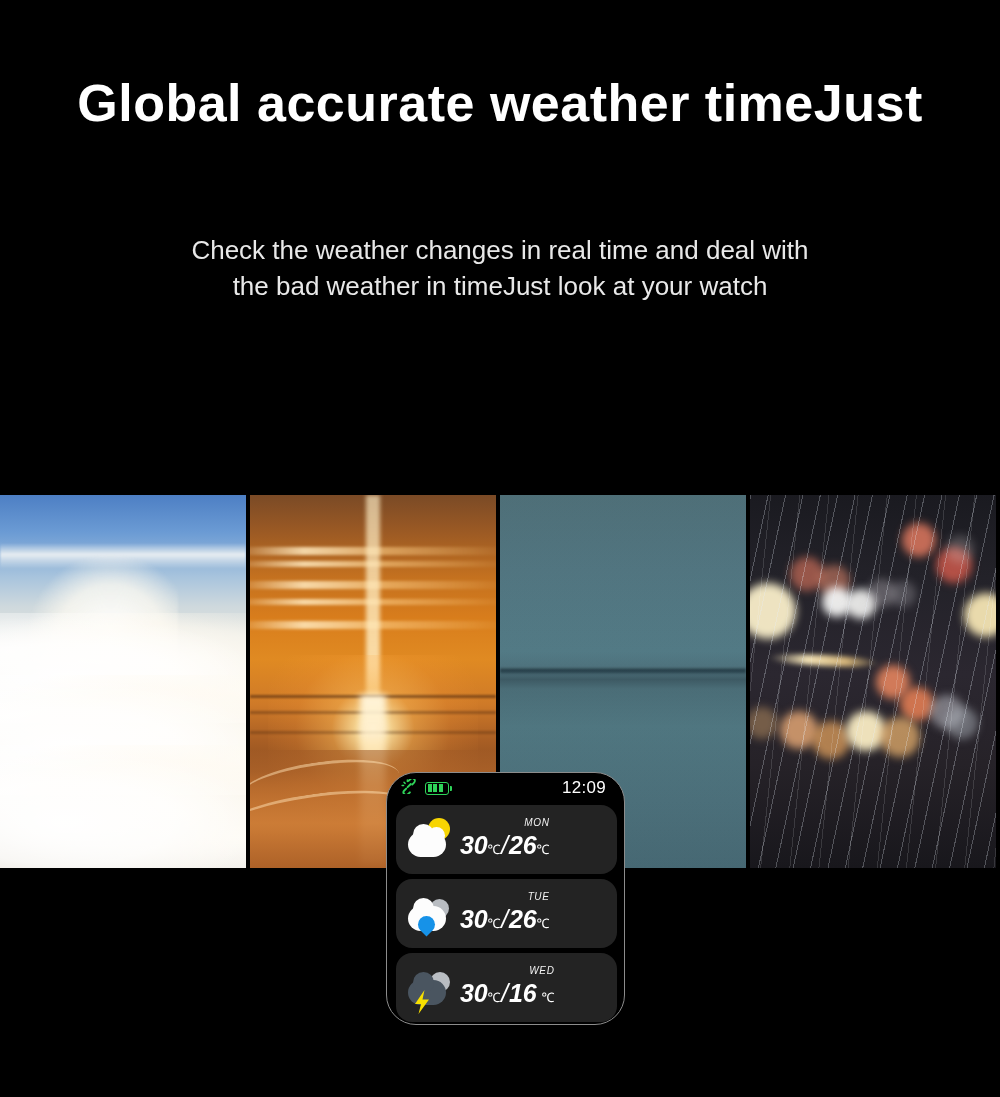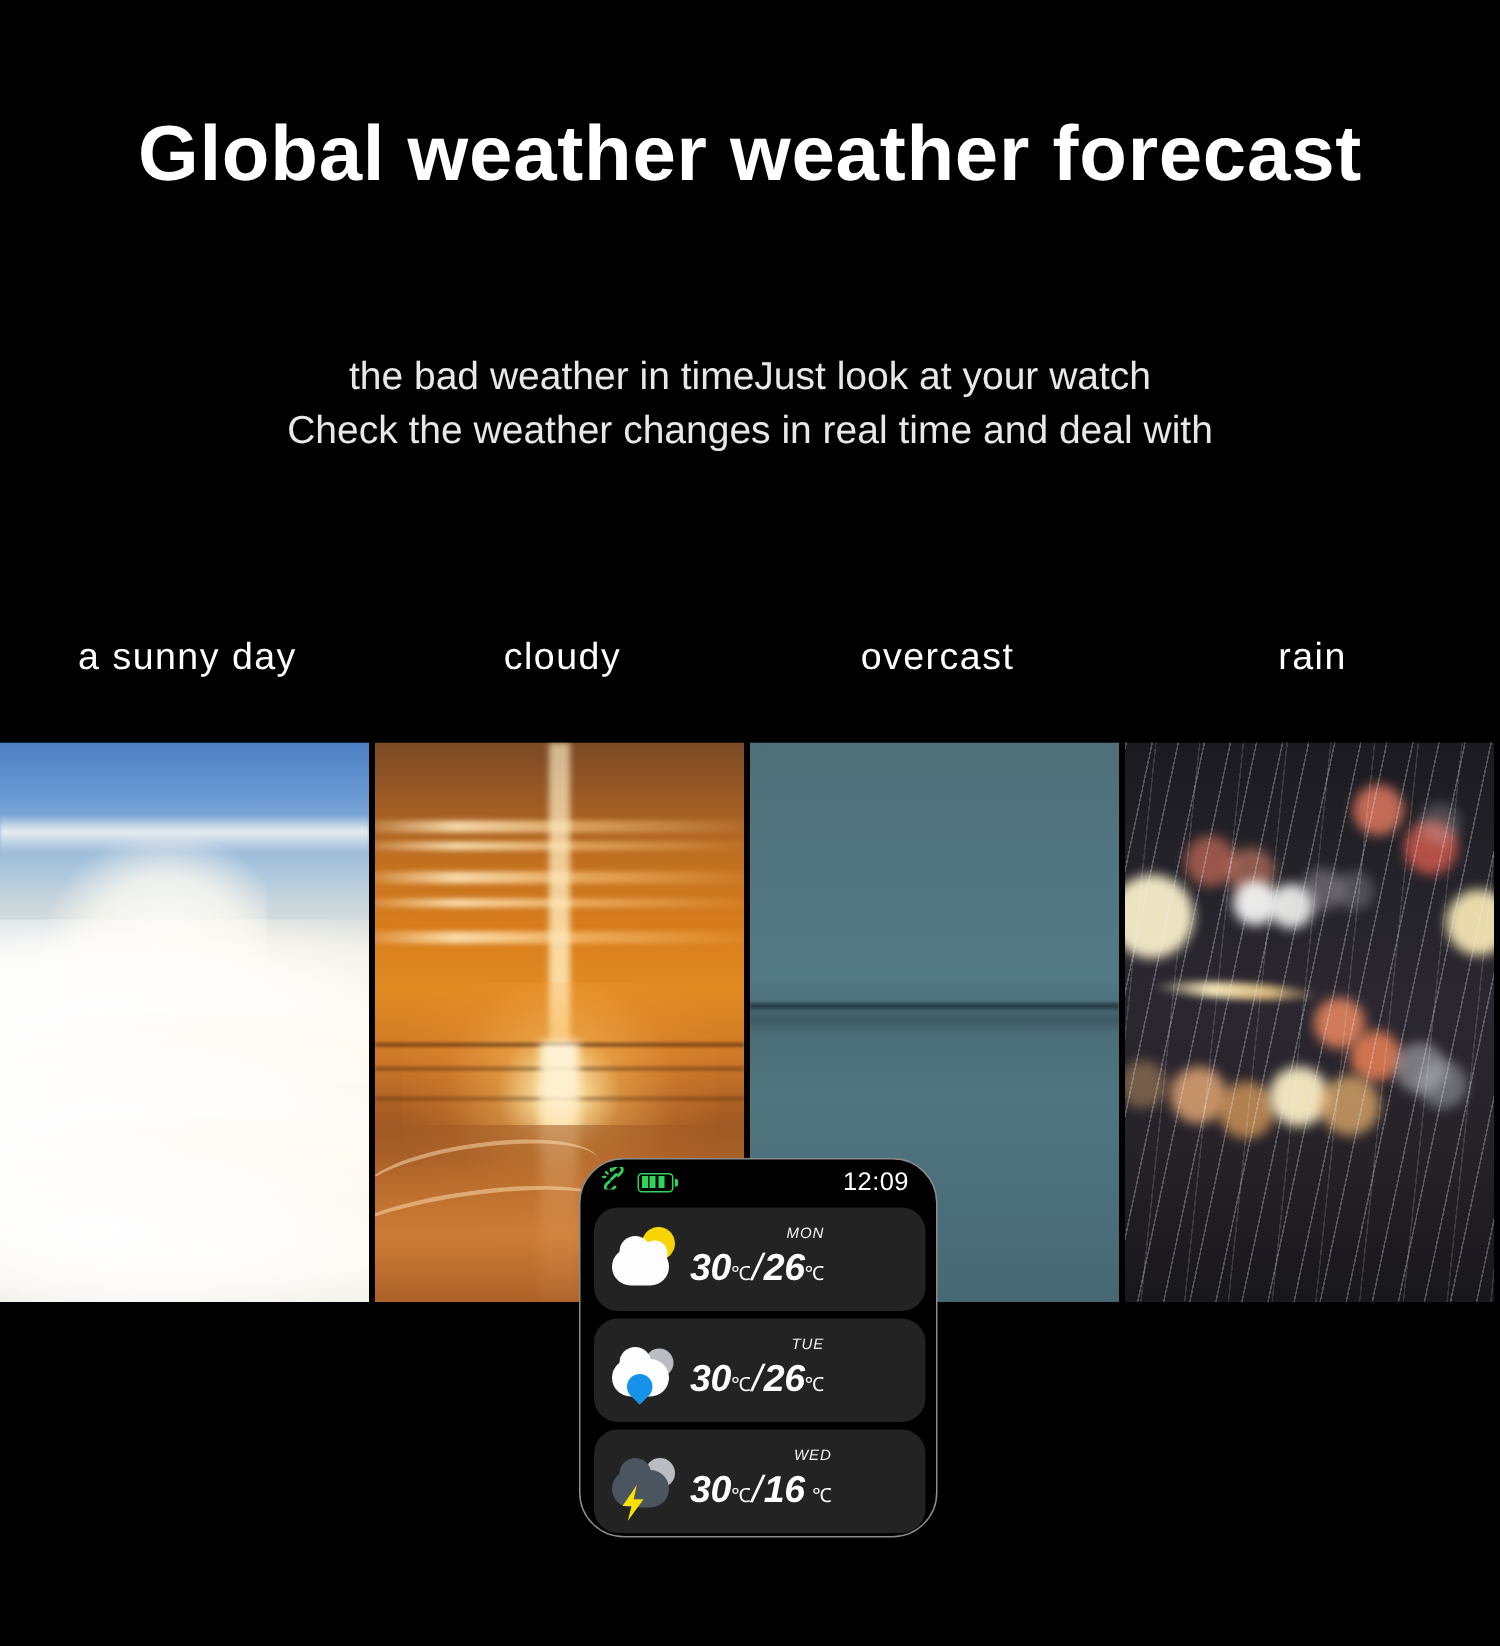--- a/index.html
+++ b/index.html
@@ -232,33 +232,27 @@
     content:""; position:absolute; right:-4px; top:3.5px;
     width:2.5px; height:5px; background:#2fd45a; border-radius:0 1px 1px 0;
   }
   .bbar { width:4px; height:100%; background:#2fd45a; margin-right:1.5px; }
 </style>
 </head>
 <body>
 
 <div class="page">
 
-  <div class="headline">Global weather weather forecast</div>
+  <div class="headline">Global accurate weather timeJust</div>
 
   <div class="subtitle">
+    <span>Check the weather changes in real time and deal with</span>
     <span>the bad weather in timeJust look at your watch</span>
-    <span>Check the weather changes in real time and deal with</span>
   </div>
 
-  <div class="labels">
-    <div class="label l0">a sunny day</div>
-    <div class="label l1">cloudy</div>
-    <div class="label l2">overcast</div>
-    <div class="label l3">rain</div>
-  </div>
 
   <div class="strip">
 
     <div class="panel p0">
       <div class="sky-sunny"></div>
       <div class="anvil-top"></div>
       <div class="anvil"></div>
       <div class="cloudbank cb1"></div>
       <div class="cloudbank cb2"></div>
       <div class="cloudbank cb3"></div>

